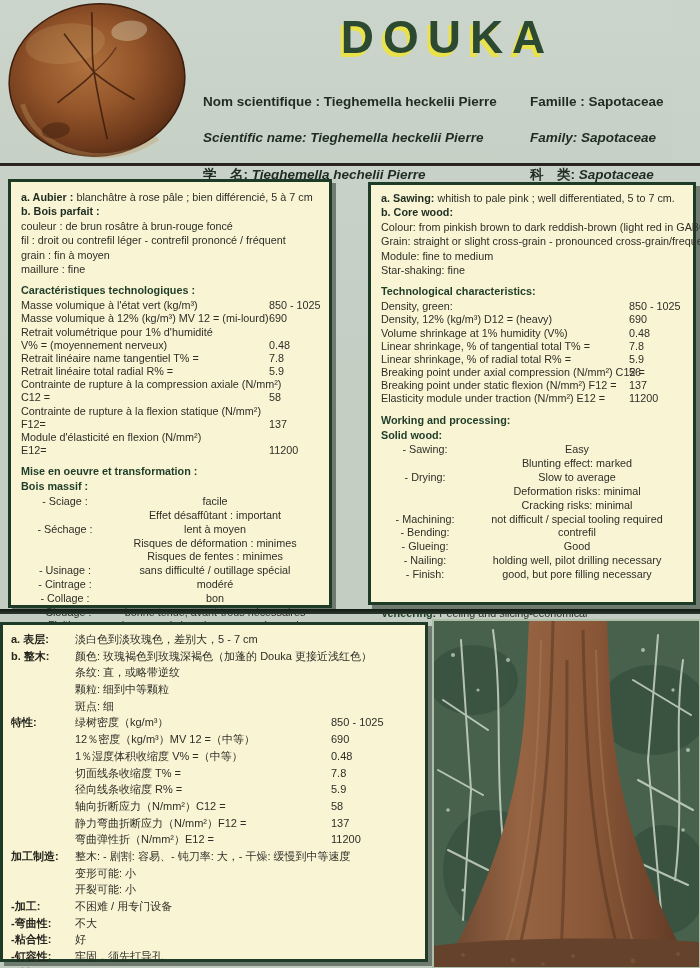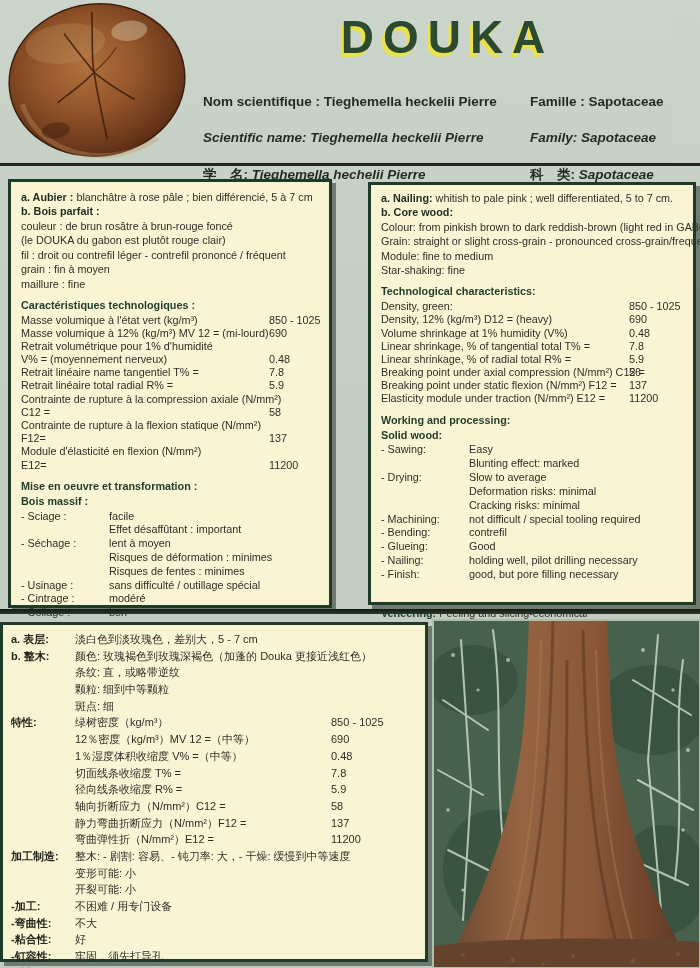--- a/index.html
+++ b/index.html
@@ -29,21 +29,21 @@
          font-size:10.8px;line-height:1.2;color:#2e2e27;}
   .panel.fr{left:8px;top:179px;width:324px;height:429px;padding:9px 8px 6px 10px;}
   .panel.en{left:368px;top:182px;width:328px;height:423px;padding:7px 8px 6px 10px;}
   .line{margin-bottom:1.5px;white-space:nowrap;}
   .line b{font-weight:bold;color:#1d2b20;}
   .sec{font-weight:bold;color:#1e3c28;margin:8px 0 2px 0;}
   .sec2{font-weight:bold;color:#1e3c28;margin:0 0 2px 0;}
   .trow{display:flex;line-height:1.22;}
   .tl{width:248px;flex:none;white-space:nowrap;overflow:visible;}
   .tv{flex:1;white-space:nowrap;}
-  .wrow{display:flex;line-height:1.28;}
+  .wrow{display:flex;line-height:1.28;text-align:center;}
   .wl{width:88px;flex:none;white-space:nowrap;}
   .wv{flex:1;white-space:nowrap;overflow:visible;}
   .ven{margin-top:25px;white-space:nowrap;}
   .ven b{color:#1e3c28;}
   
   .panel.cn{left:0px;top:622px;width:428px;height:340px;padding:8px 4px 6px 8px;
             font-size:11px;line-height:1.1;}
   .crow{display:flex;margin-bottom:4.6px;align-items:flex-start;}
   .cl{width:64px;flex:none;font-weight:bold;white-space:nowrap;color:#26261f;}
   .ct{width:256px;flex:none;white-space:nowrap;overflow:visible;}
@@ -95,21 +95,20 @@
         <div class="fam"><span class="nl">科　类:</span> <span class="nv">Sapotaceae</span></div>
       </div>
     </div>
   </div>
   <div class="rule-top"></div>
 
   <section class="panel fr">
     <div class="line"><b>a.  Aubier :</b><span> blanchâtre à rose pâle ; bien différencié, 5 à 7 cm</span></div>
     <div class="line"><b>b.  Bois parfait :</b><span></span></div>
     <div class="line"><span>couleur : de brun rosâtre à brun-rouge foncé</span></div>
-    <div class="line"><span>(le DOUKA du gabon est plutôt rouge clair)</span></div>
     <div class="line"><span>fil : droit ou contrefil léger - contrefil prononcé / fréquent</span></div>
     <div class="line"><span>grain : fin à moyen</span></div>
     <div class="line"><span>maillure : fine</span></div>
     <div class="sec">Caractéristiques technologiques :</div>
     <div class="trow">
         <span class="tl">Masse volumique à l'état vert (kg/m³)</span>
         <span class="tv">850 - 1025</span>
       </div>
     <div class="trow">
         <span class="tl">Masse volumique à 12% (kg/m³) MV 12 = (mi-lourd)</span>
@@ -194,21 +193,21 @@
         <span class="wv">bonne tenue, avant-trous nécessaires</span>
       </div>
     <div class="wrow">
         <span class="wl">- Finition :</span>
         <span class="wv">bonne mais bouche-porage nécessaire</span>
       </div>
     <div class="ven"><b>Placage :</b><span> Intéressant en déroulage (E) et en tranchage</span></div>
   </section>
 
   <section class="panel en">
-    <div class="line"><b>a. Nailing:</b><span> whitish to pale pink ; well differentiated, 5 to 7 cm.</span></div>
+    <div class="line"><b>a. Sawing:</b><span> whitish to pale pink ; well differentiated, 5 to 7 cm.</span></div>
     <div class="line"><b>b. Core wood:</b><span></span></div>
     <div class="line"><span>Colour: from pinkish brown to dark reddish-brown (light red in GABON)</span></div>
     <div class="line"><span>Grain: straight or slight cross-grain - pronounced cross-grain/frequent</span></div>
     <div class="line"><span>Module: fine to medium</span></div>
     <div class="line"><span>Star-shaking: fine</span></div>
     <div class="sec">Technological characteristics:</div>
     <div class="trow">
         <span class="tl">Density, green:</span>
         <span class="tv">850 - 1025</span>
       </div>

